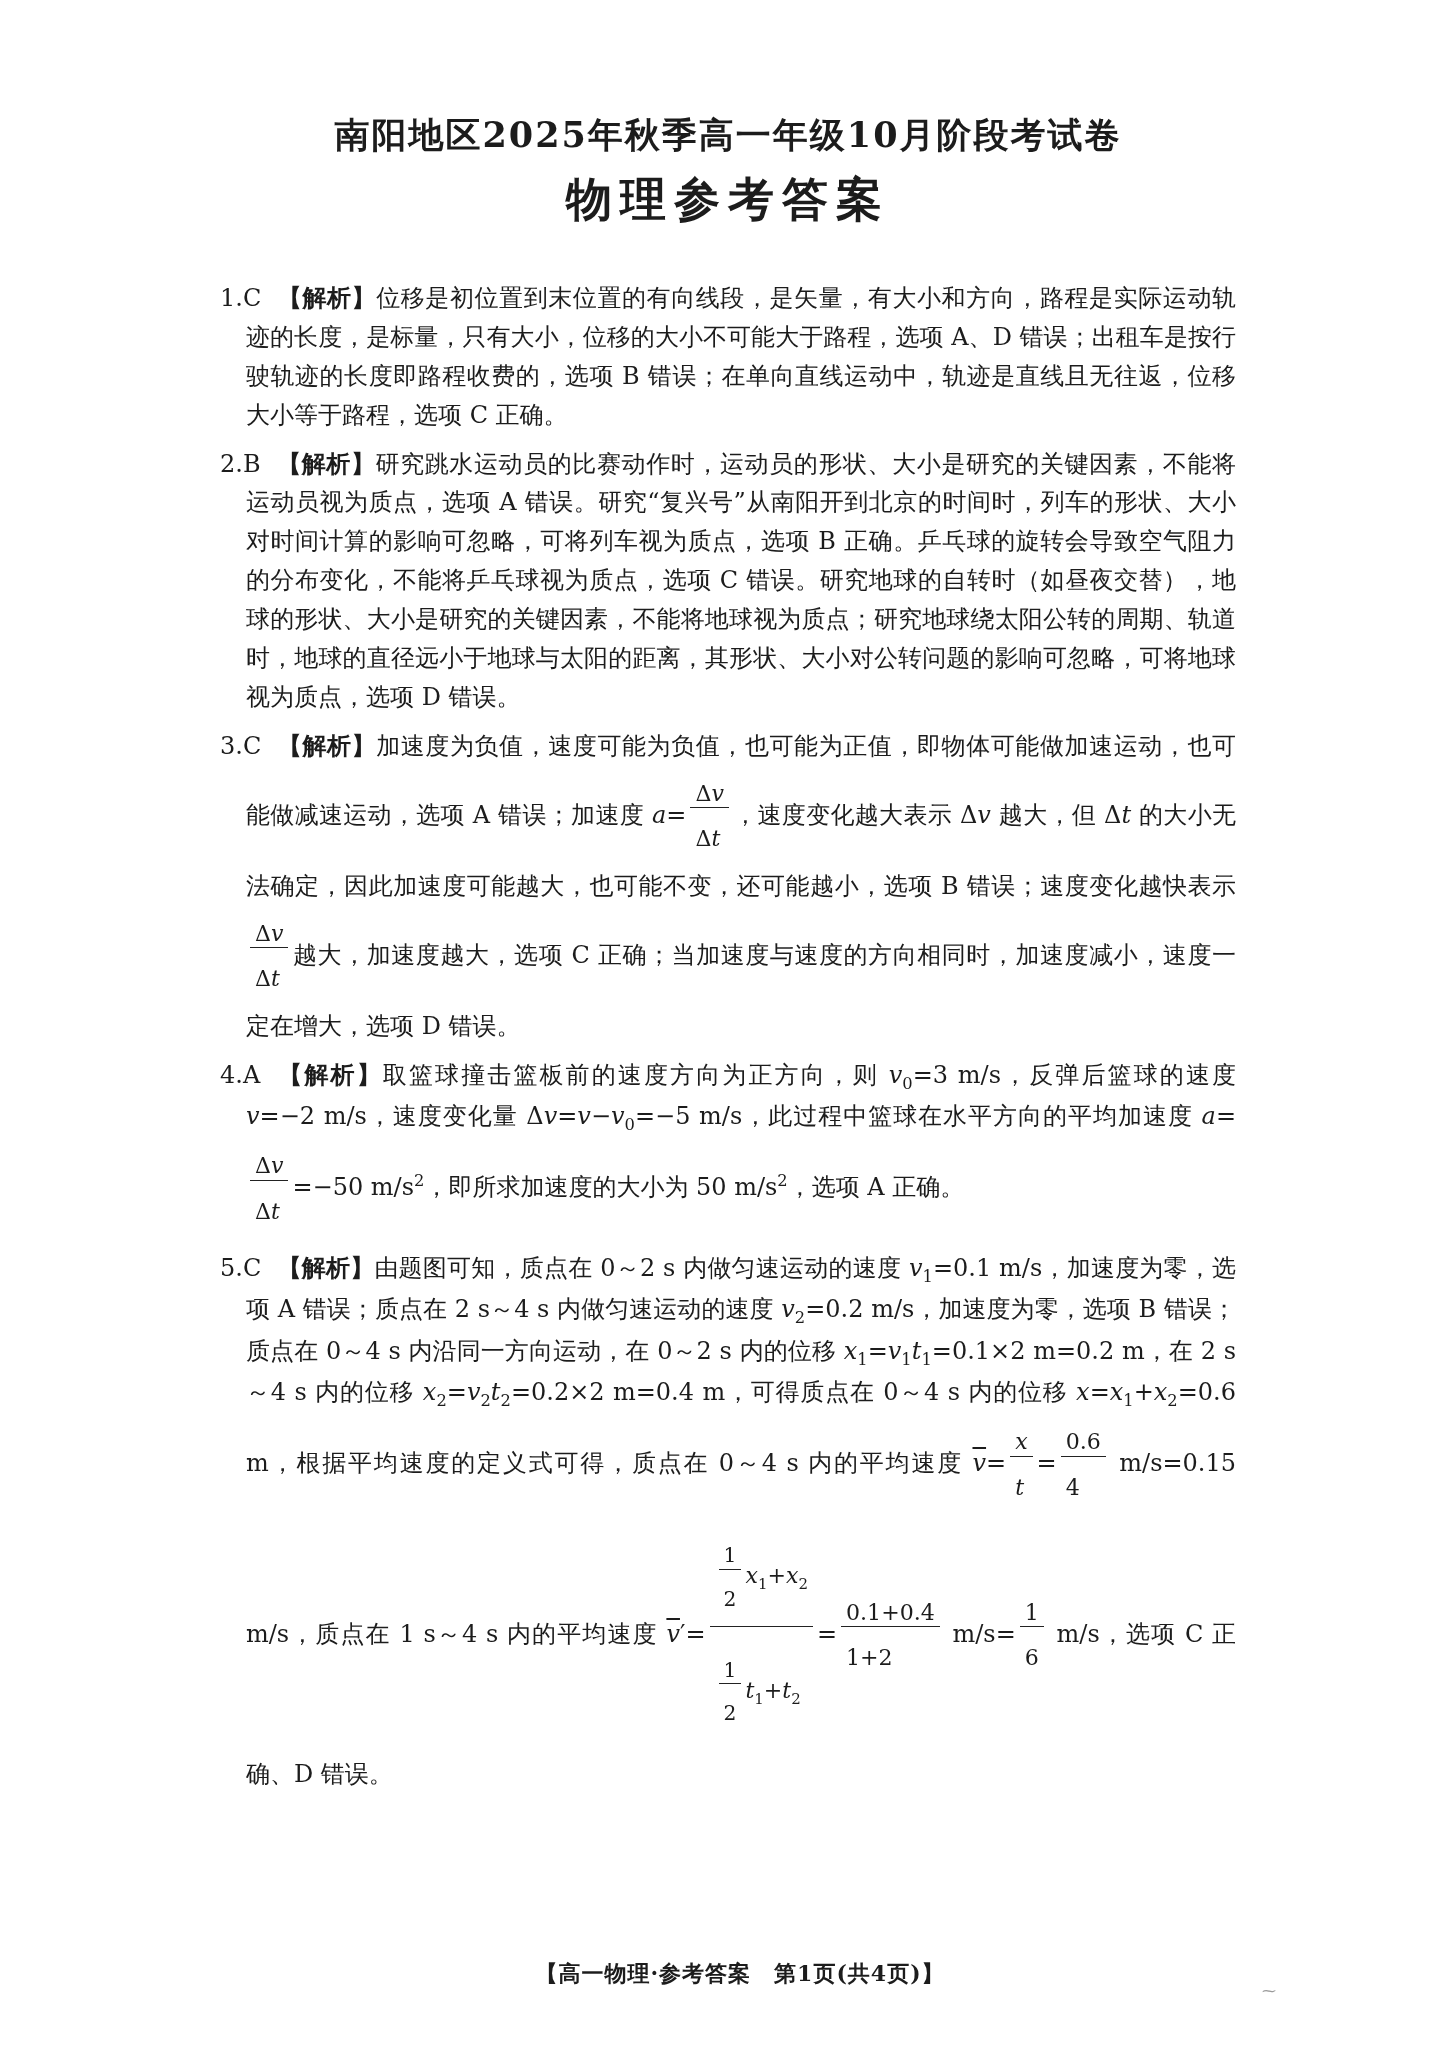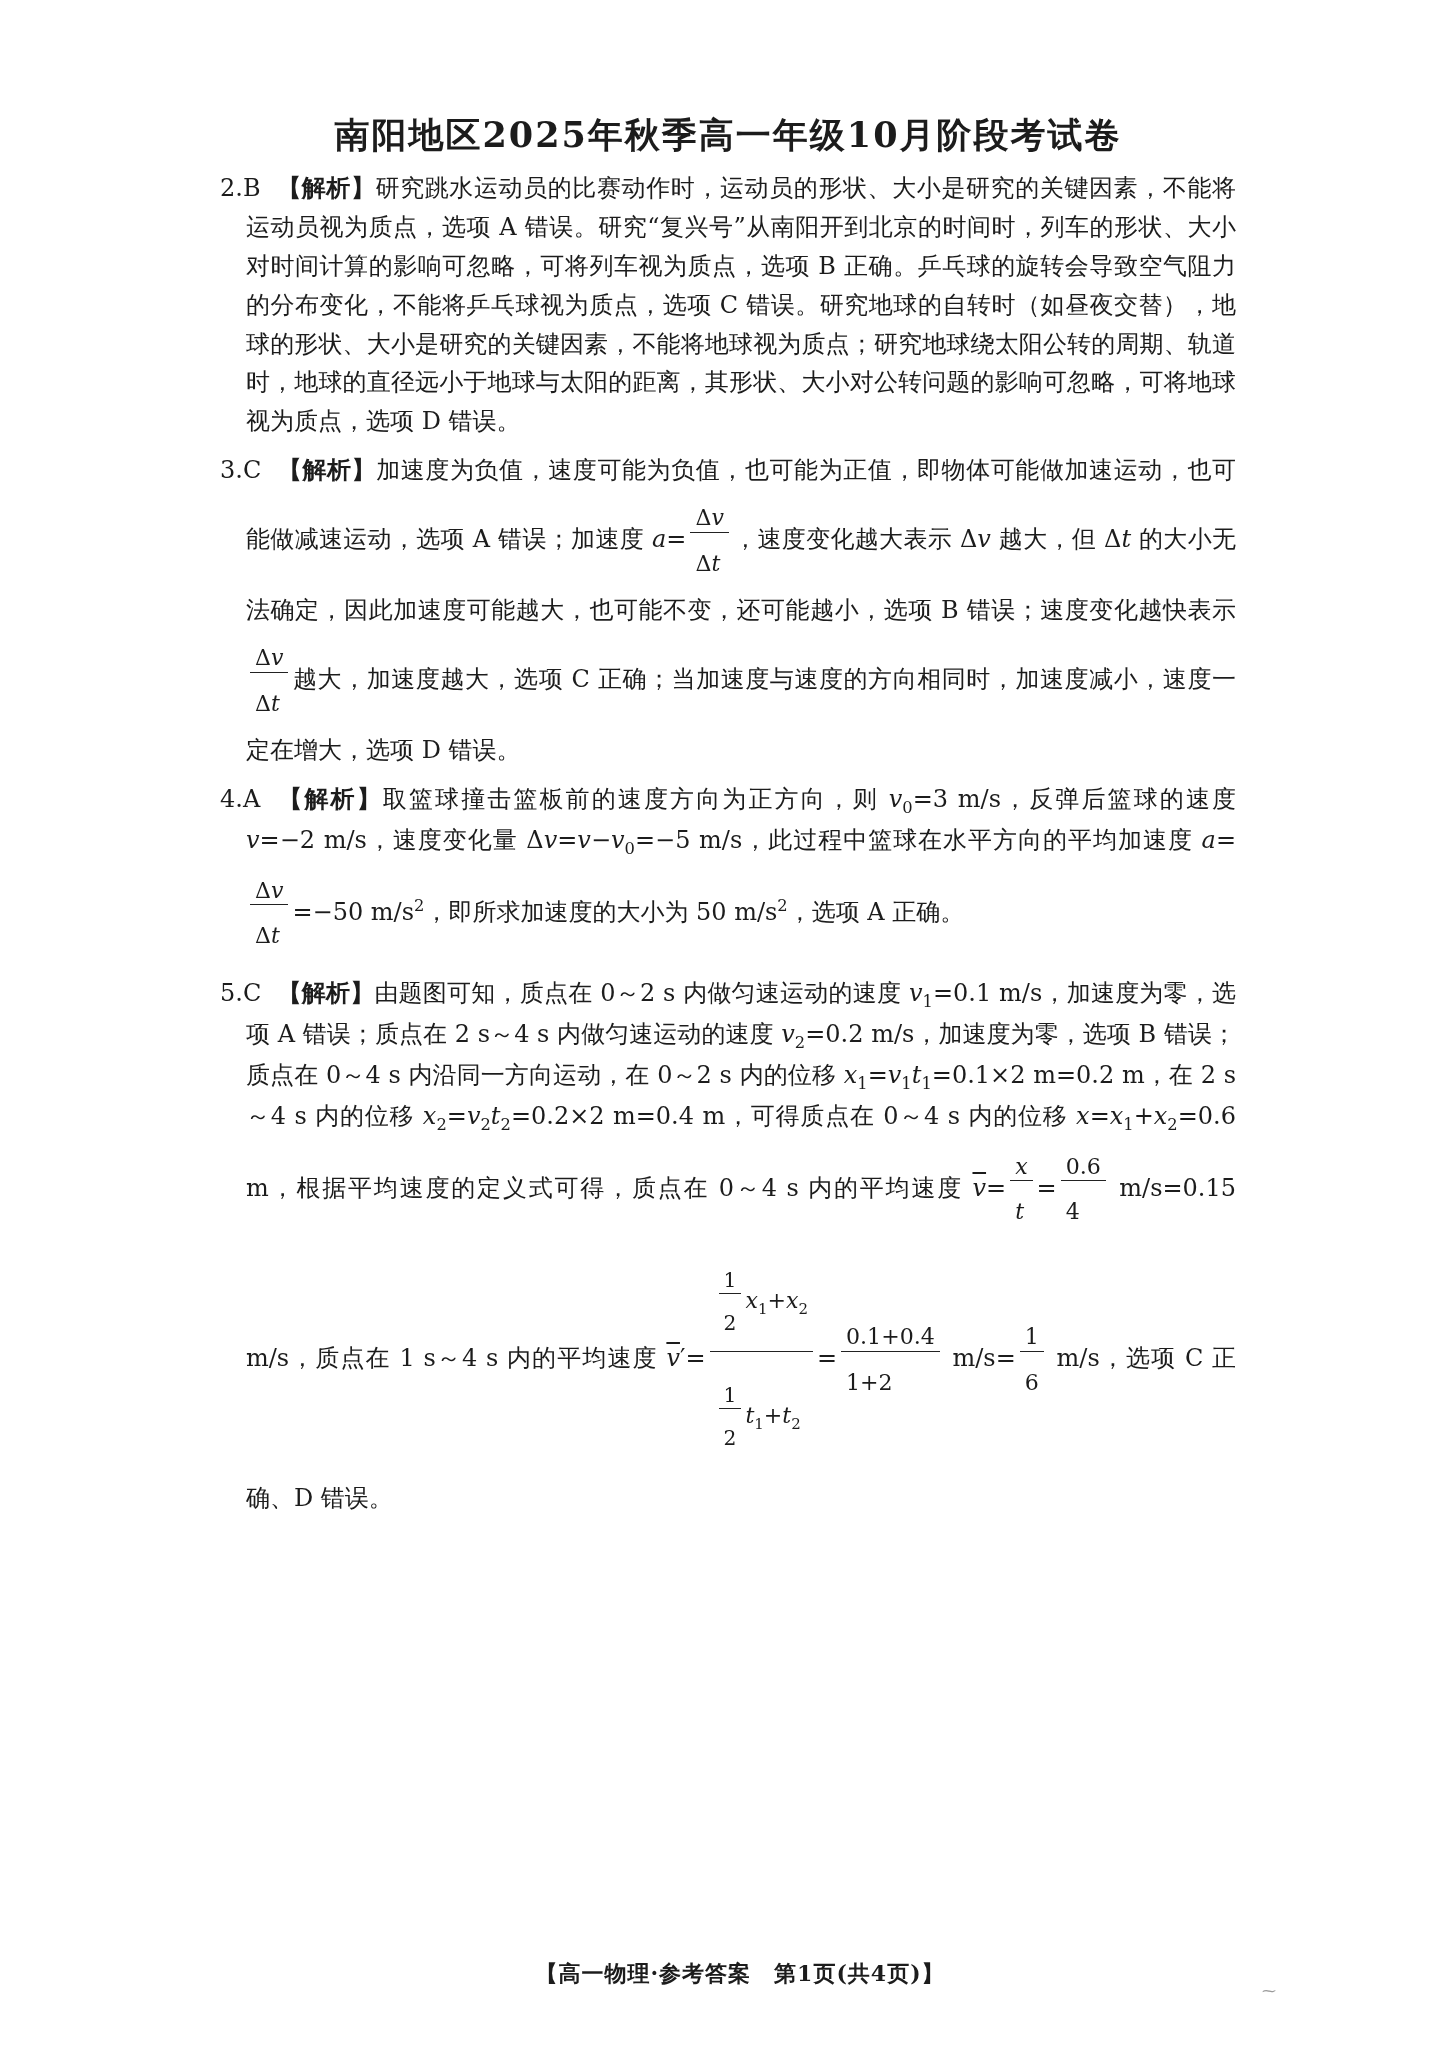--- a/index.html
+++ b/index.html
@@ -77,21 +77,23 @@
     color: #9a9a9a;
     font-size: 14px;
     line-height: 1.1;
   }
 </style>
 </head>
 <body>
 
 <div class="page">
   <h1 class="title1">南阳地区2025年秋季高一年级10月阶段考试卷</h1>
+  <h2 class="title2">物理参考答案</h2>
   <div class="answers" id="answers">
+      <p class="answer"><span class="anum">1.C</span><span class="alabel">【解析】</span><span>位移是初位置到末位置的有向线段，是矢量，有大小和方向，路程是实际运动轨迹的长度，是标量，只有大小，位移的大小不可能大于路程，选项 A、D 错误；出租车是按行驶轨迹的长度即路程收费的，选项 B 错误；在单向直线运动中，轨迹是直线且无往返，位移大小等于路程，选项 C 正确。</span></p>
       <p class="answer"><span class="anum">2.B</span><span class="alabel">【解析】</span><span>研究跳水运动员的比赛动作时，运动员的形状、大小是研究的关键因素，不能将运动员视为质点，选项 A 错误。研究“复兴号”从南阳开到北京的时间时，列车的形状、大小对时间计算的影响可忽略，可将列车视为质点，选项 B 正确。乒乓球的旋转会导致空气阻力的分布变化，不能将乒乓球视为质点，选项 C 错误。研究地球的自转时（如昼夜交替），地球的形状、大小是研究的关键因素，不能将地球视为质点；研究地球绕太阳公转的周期、轨道时，地球的直径远小于地球与太阳的距离，其形状、大小对公转问题的影响可忽略，可将地球视为质点，选项 D 错误。</span></p>
       <p class="answer"><span class="anum">3.C</span><span class="alabel">【解析】</span><span>加速度为负值，速度可能为负值，也可能为正值，即物体可能做加速运动，也可能做减速运动，选项 A 错误；加速度 <i>a</i>=<span class="frac">
             <span class="fnum">Δ<i>v</i></span>
             <span class="fden">Δ<i>t</i></span>
           </span>，速度变化越大表示 Δ<i>v</i> 越大，但 Δ<i>t</i> 的大小无法确定，因此加速度可能越大，也可能不变，还可能越小，选项 B 错误；速度变化越快表示<span class="frac">
             <span class="fnum">Δ<i>v</i></span>
             <span class="fden">Δ<i>t</i></span>
           </span>越大，加速度越大，选项 C 正确；当加速度与速度的方向相同时，加速度减小，速度一定在增大，选项 D 错误。</span></p>
       <p class="answer"><span class="anum">4.A</span><span class="alabel">【解析】</span><span>取篮球撞击篮板前的速度方向为正方向，则 <i>v</i><sub>0</sub>=3 m/s，反弹后篮球的速度 <i>v</i>=−2 m/s，速度变化量 Δ<i>v</i>=<i>v</i>−<i>v</i><sub>0</sub>=−5 m/s，此过程中篮球在水平方向的平均加速度 <i>a</i>=<span class="frac">
             <span class="fnum">Δ<i>v</i></span>

